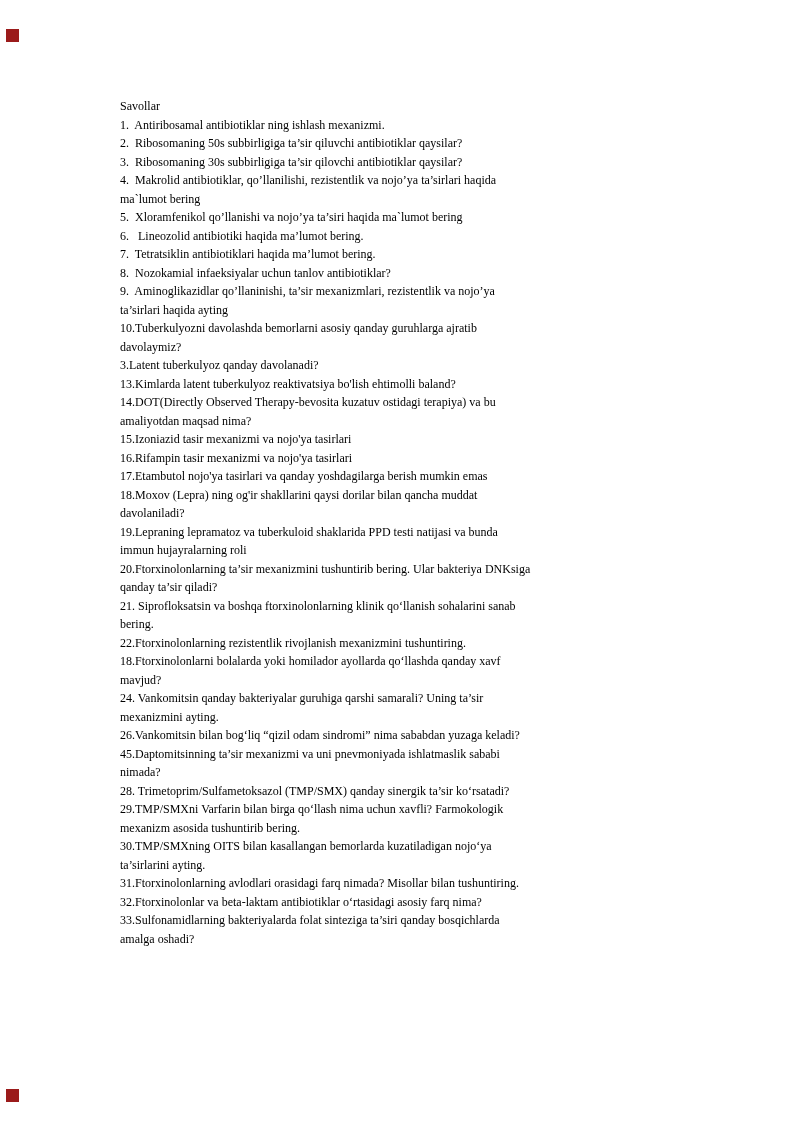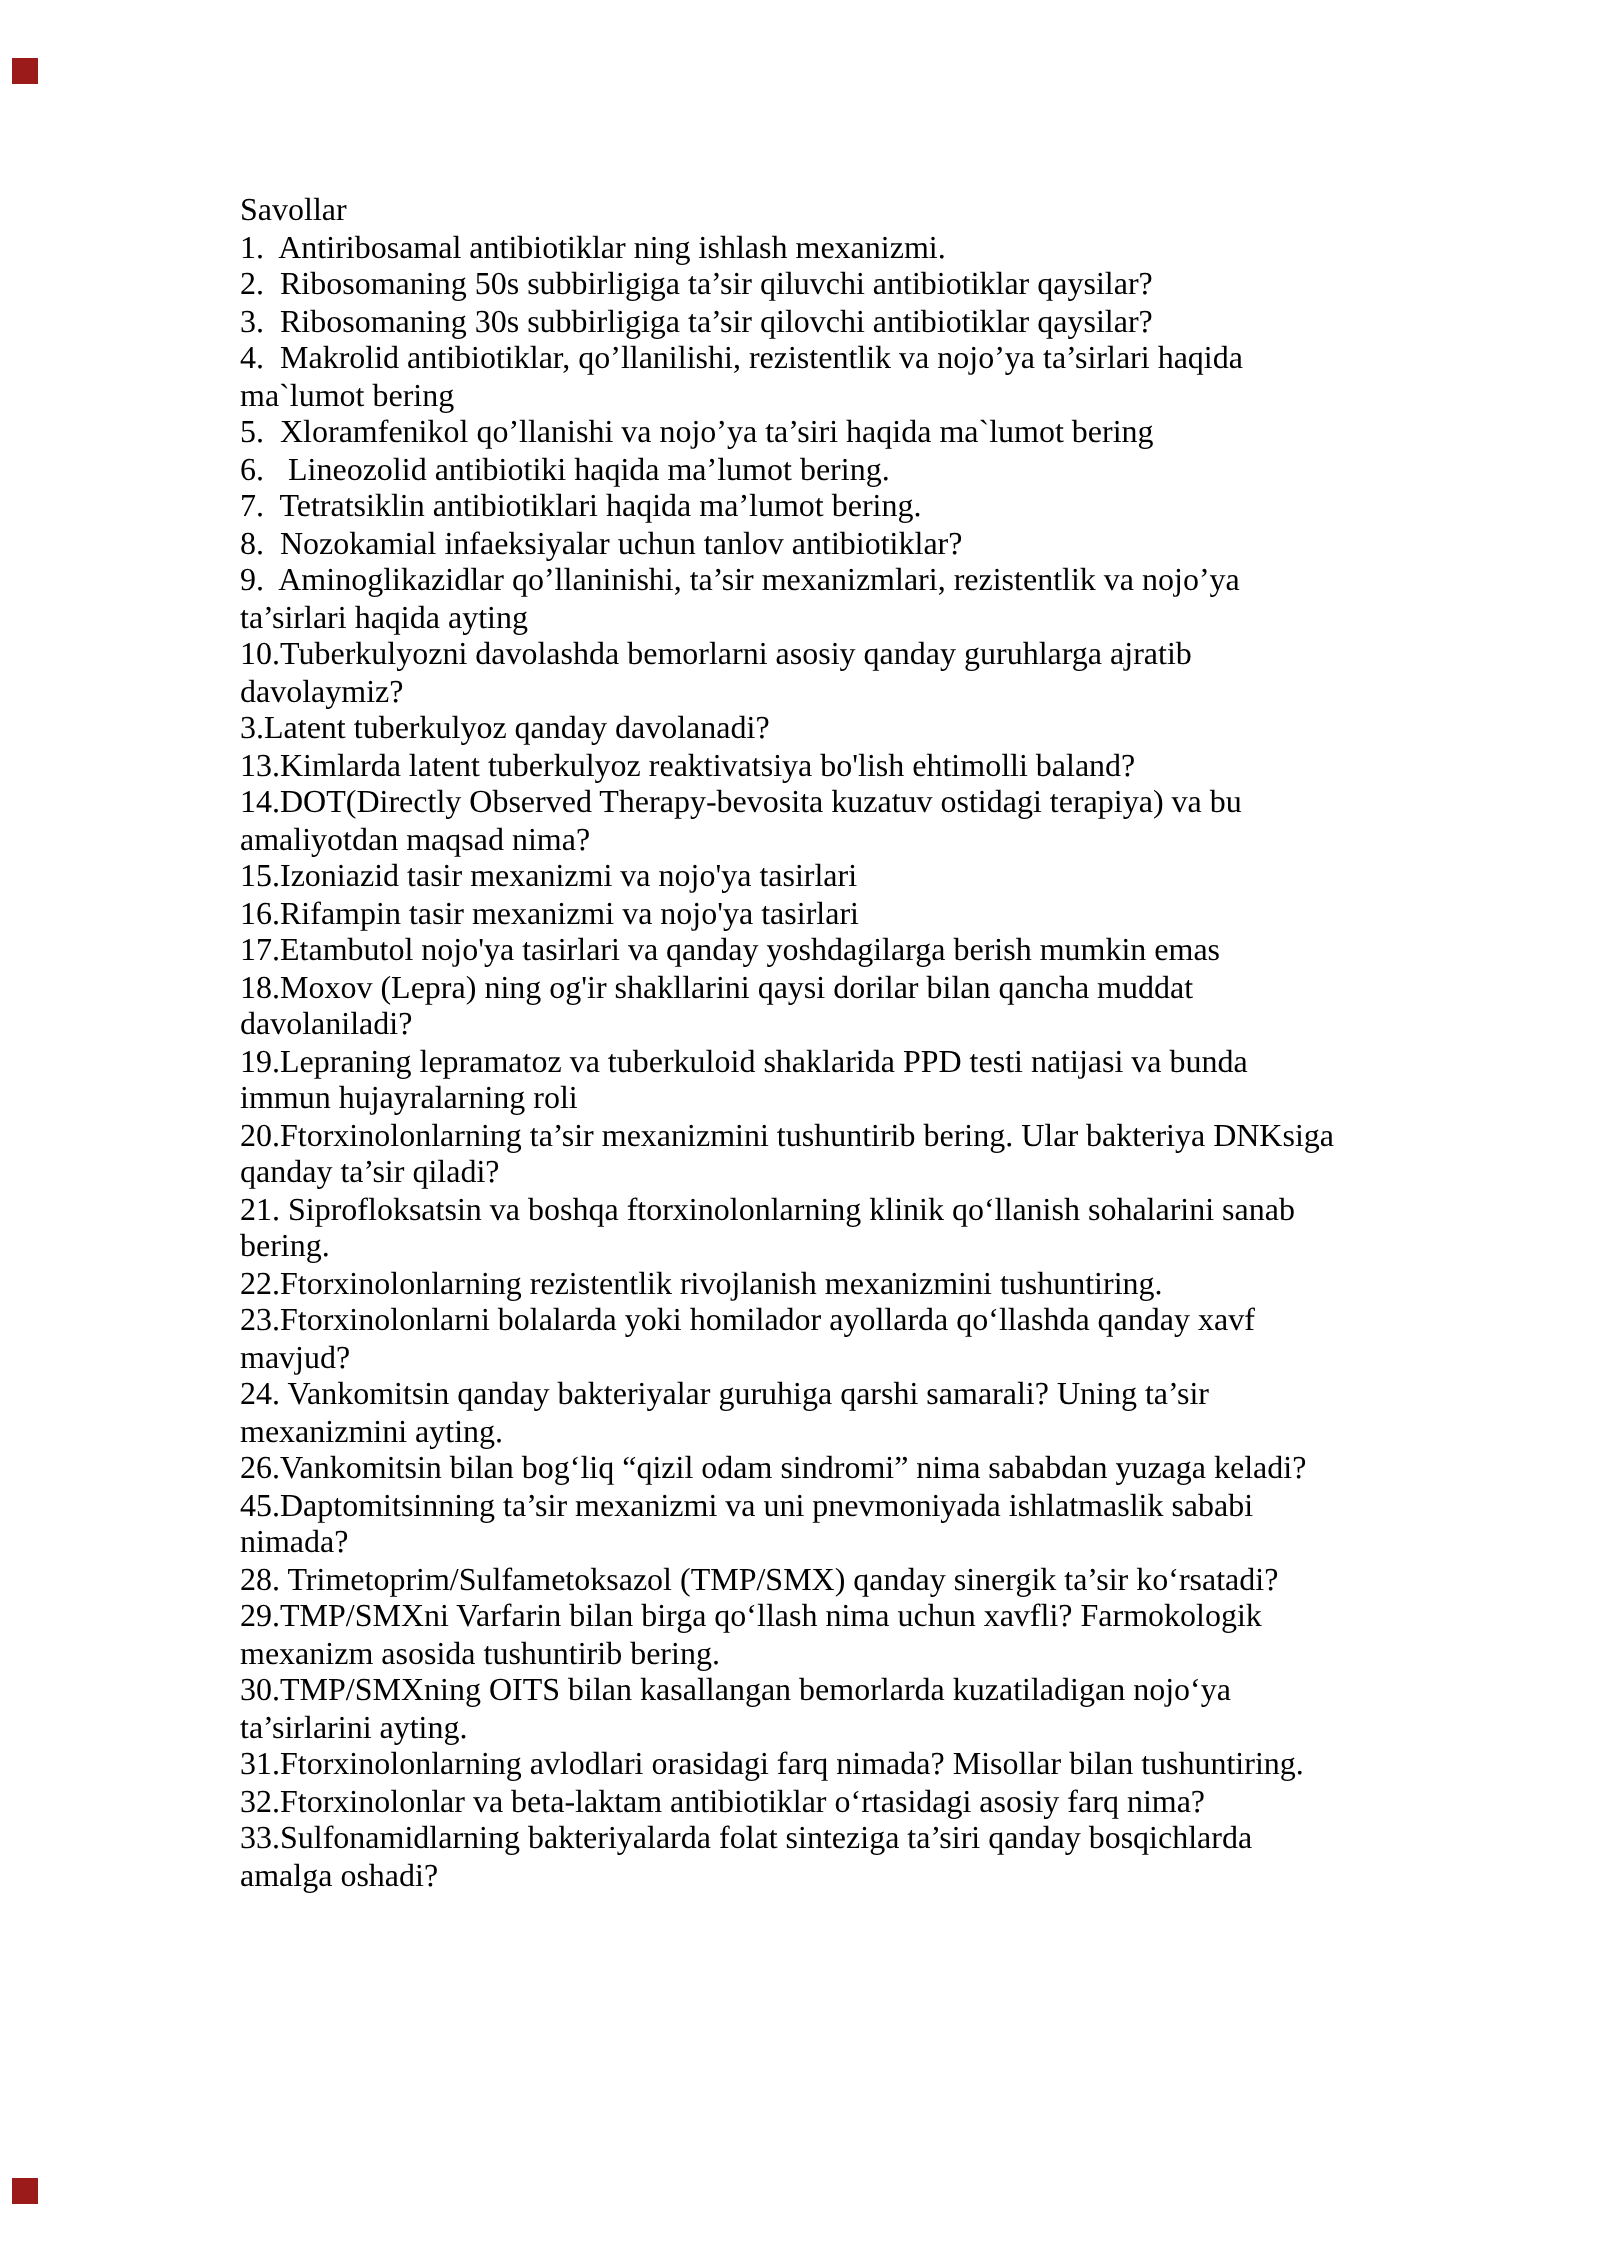--- a/index.html
+++ b/index.html
@@ -9,21 +9,21 @@
     height: 1131px;
     background: #ffffff;
     overflow: hidden;
     font-family: "Liberation Serif", "DejaVu Serif", serif;
   }
   .content {
     position: absolute;
     left: 120px;
     top: 97px;
     width: 640px;
-    font-size: 16px;
+    font-size: 12px;
     line-height: 18.5px;
     color: #000000;
     text-align: left;
   }
   .content p {
     margin: 0;
     padding: 0;
     white-space: pre-wrap;
   }
   .marker {
@@ -67,21 +67,21 @@
     <p>17.Etambutol nojo'ya tasirlari va qanday yoshdagilarga berish mumkin emas</p>
     <p>18.Moxov (Lepra) ning og'ir shakllarini qaysi dorilar bilan qancha muddat
 davolaniladi?</p>
     <p>19.Lepraning lepramatoz va tuberkuloid shaklarida PPD testi natijasi va bunda
 immun hujayralarning roli</p>
     <p>20.Ftorxinolonlarning ta’sir mexanizmini tushuntirib bering. Ular bakteriya DNKsiga
 qanday ta’sir qiladi?</p>
     <p>21. Siprofloksatsin va boshqa ftorxinolonlarning klinik qo‘llanish sohalarini sanab
 bering.</p>
     <p>22.Ftorxinolonlarning rezistentlik rivojlanish mexanizmini tushuntiring.</p>
-    <p>23.Ftorxinolonlarni bolalarda yoki homilador ayollarda qo‘llashda qanday xavf
+    <p>18.Ftorxinolonlarni bolalarda yoki homilador ayollarda qo‘llashda qanday xavf
 mavjud?</p>
     <p>24. Vankomitsin qanday bakteriyalar guruhiga qarshi samarali? Uning ta’sir
 mexanizmini ayting.</p>
     <p>26.Vankomitsin bilan bog‘liq “qizil odam sindromi” nima sababdan yuzaga keladi?</p>
     <p>45.Daptomitsinning ta’sir mexanizmi va uni pnevmoniyada ishlatmaslik sababi
 nimada?</p>
     <p>28. Trimetoprim/Sulfametoksazol (TMP/SMX) qanday sinergik ta’sir ko‘rsatadi?</p>
     <p>29.TMP/SMXni Varfarin bilan birga qo‘llash nima uchun xavfli? Farmokologik
 mexanizm asosida tushuntirib bering.</p>
     <p>30.TMP/SMXning OITS bilan kasallangan bemorlarda kuzatiladigan nojo‘ya

